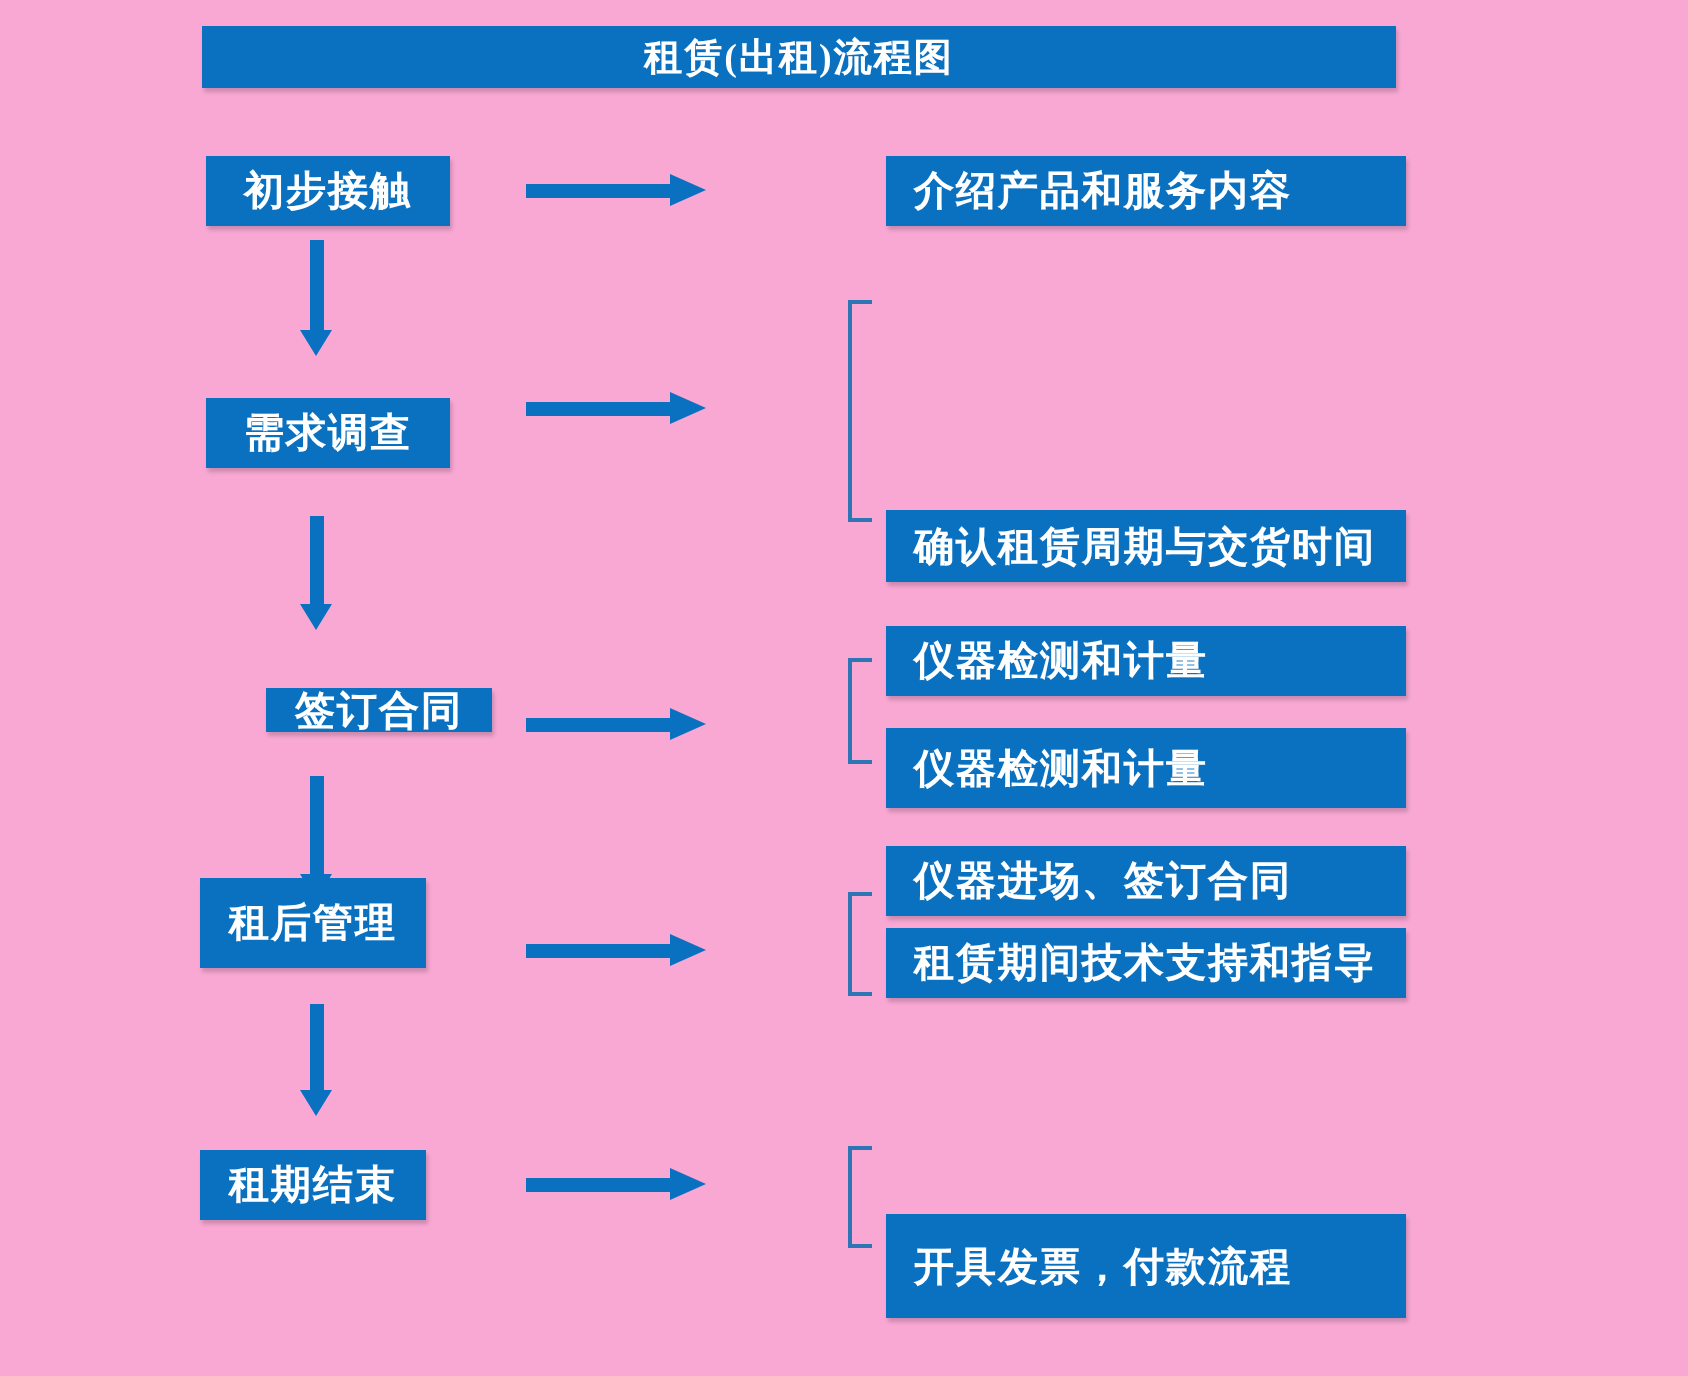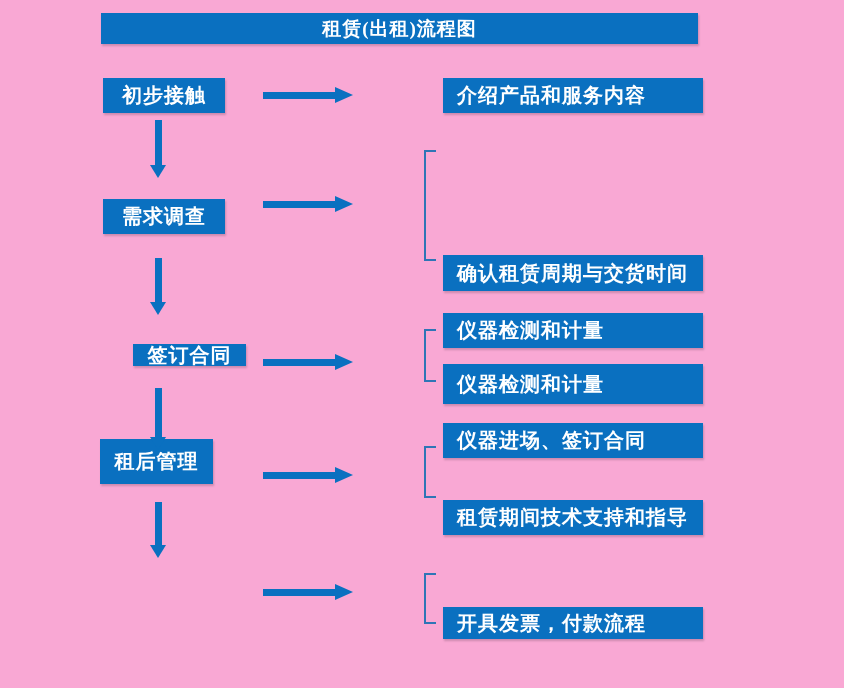--- a/index.html
+++ b/index.html
@@ -32,23 +32,23 @@
   .s5{left:100px;top:575px;width:113px;height:35px;}
 
   .out{left:443px;width:260px;font-size:20px;padding-left:14px;justify-content:flex-start;}
   .o1{top:78px;height:35px;}
   .o2{top:133px;height:37px;}
   .o3{top:187px;height:36px;}
   .o4{top:255px;height:36px;}
   .o5{top:313px;height:35px;}
   .o6{top:364px;height:40px;}
   .o7{top:423px;height:35px;}
-  .o8{top:500px;height:35px;}
+  .o8{top:464px;height:35px;}
   .o9{top:557px;height:36px;}
-  .o10{top:607px;height:32px;}
+  .o10{top:607px;height:52px;}
 
   
   .varrow{position:absolute;left:150px;width:16px;display:flex;flex-direction:column;align-items:center;}
   .varrow .stem{width:7px;flex:1;background:var(--primary-blue,#0a70c0);}
   .varrow .head{width:0;height:0;border-left:8px solid transparent;border-right:8px solid transparent;border-top:13px solid var(--primary-blue,#0a70c0);}
   .va1{top:120px;height:58px;}
   .va2{top:258px;height:57px;}
   .va3{top:388px;height:62px;}
   .va4{top:502px;height:56px;}
 
@@ -79,20 +79,21 @@
 <div class="canvas">
 
   <div class="bluebox titlebar">
     <span>租赁(出租)流程图</span>
   </div>
 
   <div class="bluebox step s1">初步接触</div>
   <div class="bluebox step s2">需求调查</div>
   <div class="bluebox step s3">签订合同</div>
   <div class="bluebox step s4">租后管理</div>
+  <div class="bluebox step s5">租期结束</div>
 
   <div class="varrow va1">
       <div class="stem"></div>
       <div class="head"></div>
     </div>
   <div class="varrow va2">
       <div class="stem"></div>
       <div class="head"></div>
     </div>
   <div class="varrow va3">

